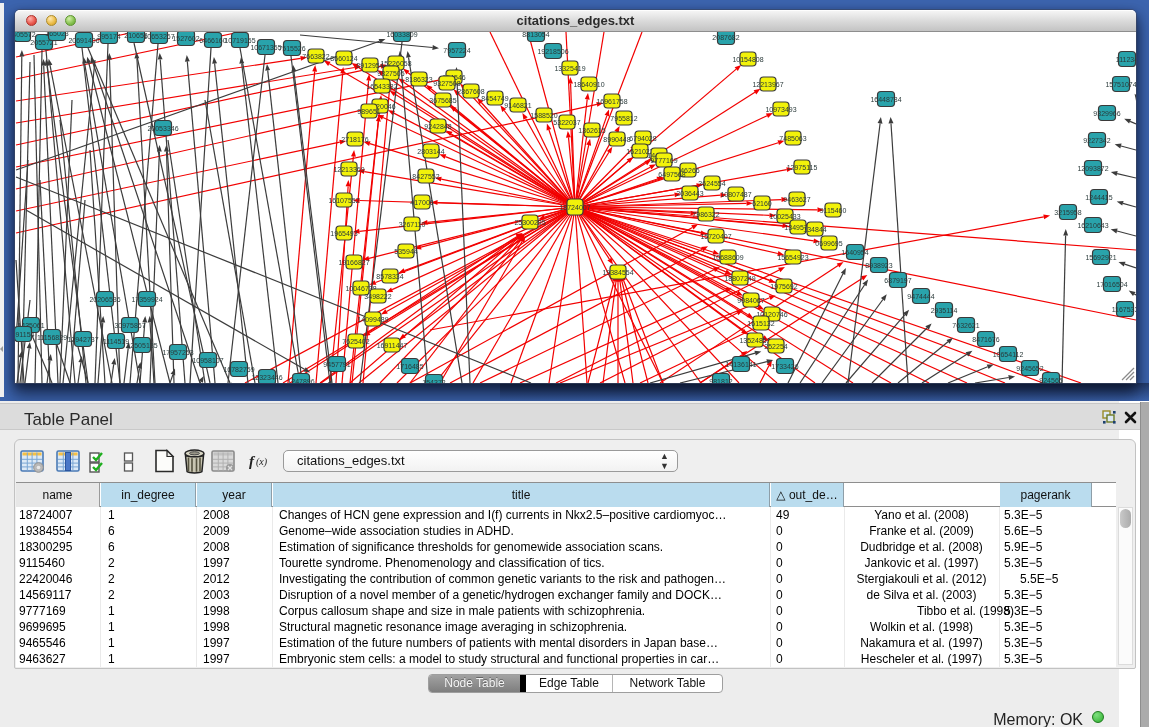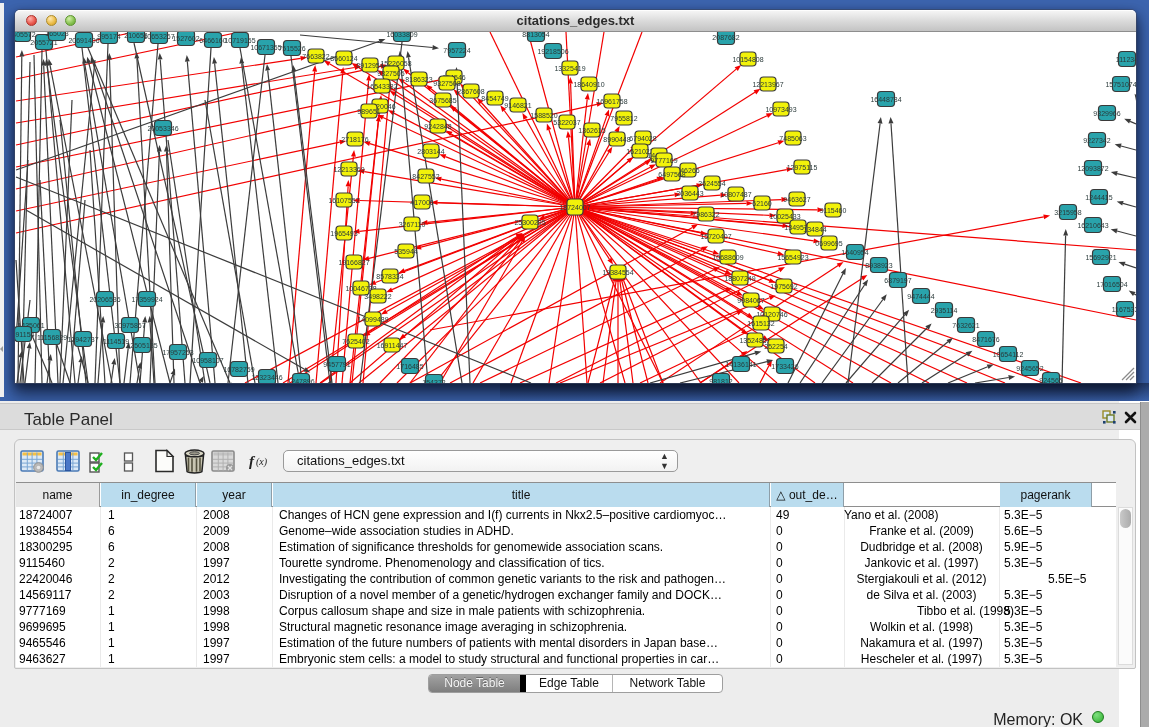--- a/index.html
+++ b/index.html
@@ -827,21 +827,21 @@
  <div class="cline" style="left:256px"></div>
  <div class="cline" style="left:754px"></div>
  <div class="cline" style="left:828px"></div>
  <div class="cline" style="left:983px"></div>
 <div class="trow" style="top:0px">
         <span style="left:3px">18724007</span>
         <span style="left:92px">1</span>
         <span style="left:187px">2008</span>
         <span style="left:263px">Changes of HCN gene expression and I(f) currents in Nkx2.5–positive cardiomyoc…</span>
         <span style="left:760px">49</span>
-        <span style="left:828px;width:155px;text-align:left">Yano et al. (2008)</span>
+        <span style="left:828px;width:155px;text-align:center">Yano et al. (2008)</span>
         <span style="left:988px">5.3E−5</span>
       </div>
       <div class="trow" style="top:16px">
         <span style="left:3px">19384554</span>
         <span style="left:92px">6</span>
         <span style="left:187px">2009</span>
         <span style="left:263px">Genome–wide association studies in ADHD.</span>
         <span style="left:760px">0</span>
         <span style="left:828px;width:155px;text-align:center">Franke et al. (2009)</span>
         <span style="left:988px">5.6E−5</span>
@@ -864,21 +864,21 @@
         <span style="left:828px;width:155px;text-align:center">Jankovic et al. (1997)</span>
         <span style="left:988px">5.3E−5</span>
       </div>
       <div class="trow" style="top:64px">
         <span style="left:3px">22420046</span>
         <span style="left:92px">2</span>
         <span style="left:187px">2012</span>
         <span style="left:263px">Investigating the contribution of common genetic variants to the risk and pathogen…</span>
         <span style="left:760px">0</span>
         <span style="left:828px;width:155px;text-align:center">Stergiakouli et al. (2012)</span>
-        <span style="left:1032px">5.5E−5</span>
+        <span style="left:1004px">5.5E−5</span>
       </div>
       <div class="trow" style="top:80px">
         <span style="left:3px">14569117</span>
         <span style="left:92px">2</span>
         <span style="left:187px">2003</span>
         <span style="left:263px">Disruption of a novel member of a genetic/hydrogen exchanger family and DOCK…</span>
         <span style="left:760px">0</span>
         <span style="left:828px;width:155px;text-align:center">de Silva et al. (2003)</span>
         <span style="left:988px">5.3E−5</span>
       </div>

